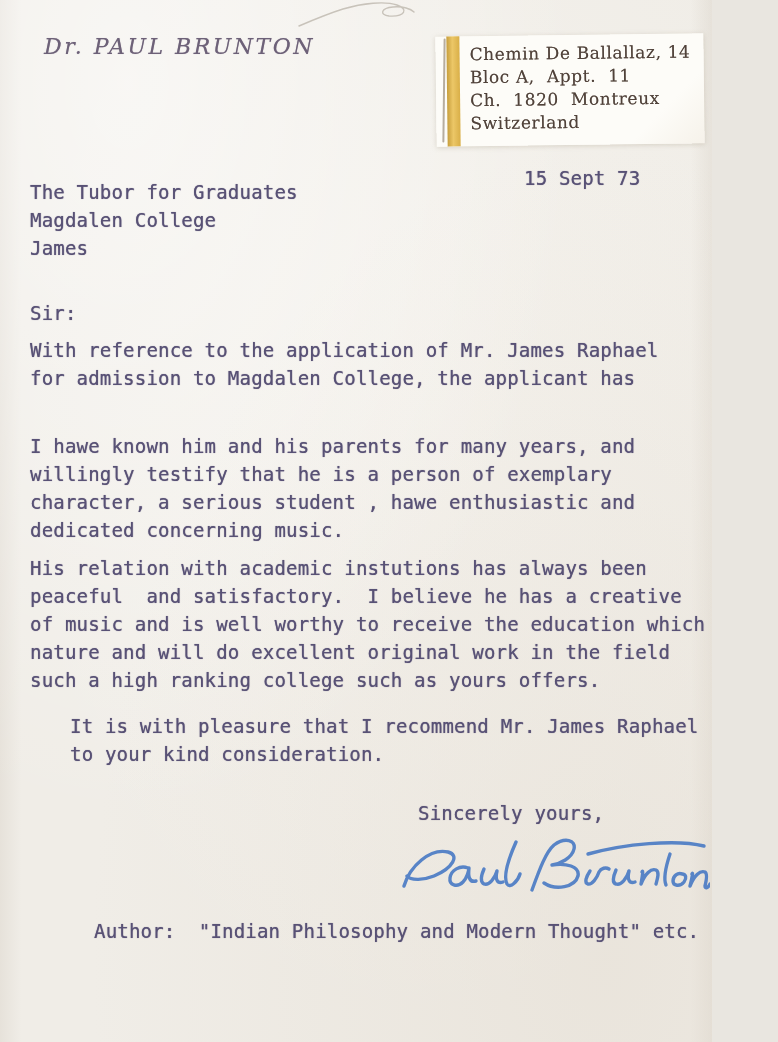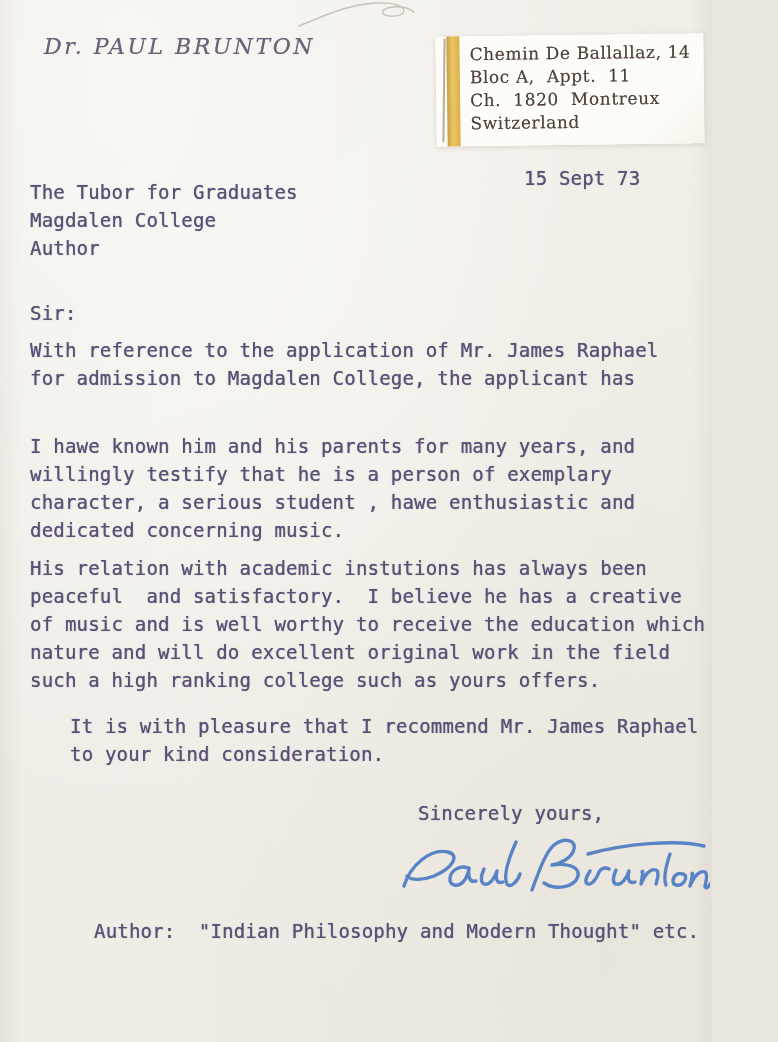--- a/index.html
+++ b/index.html
@@ -92,21 +92,21 @@
       <div class="label-line">Ch.  1820  Montreux</div>
       <div class="label-line">Switzerland</div>
     </div>
   </div>
 
   <div class="abs typew date-line">15 Sept 73</div>
 
   <div class="abs recipient">
     <div class="typew">The Tubor for Graduates</div>
     <div class="typew">Magdalen College</div>
-    <div class="typew">Author</div>
+    <div class="typew">James</div>
   </div>
 
   <div class="abs typew salutation">Sir:</div>
 
   <div class="abs para-1">
     <div class="typew">With reference to the application of Mr. James Raphael</div>
     <div class="typew">for admission to Magdalen College, the applicant has</div>
   </div>
 
   <div class="abs para-2">

